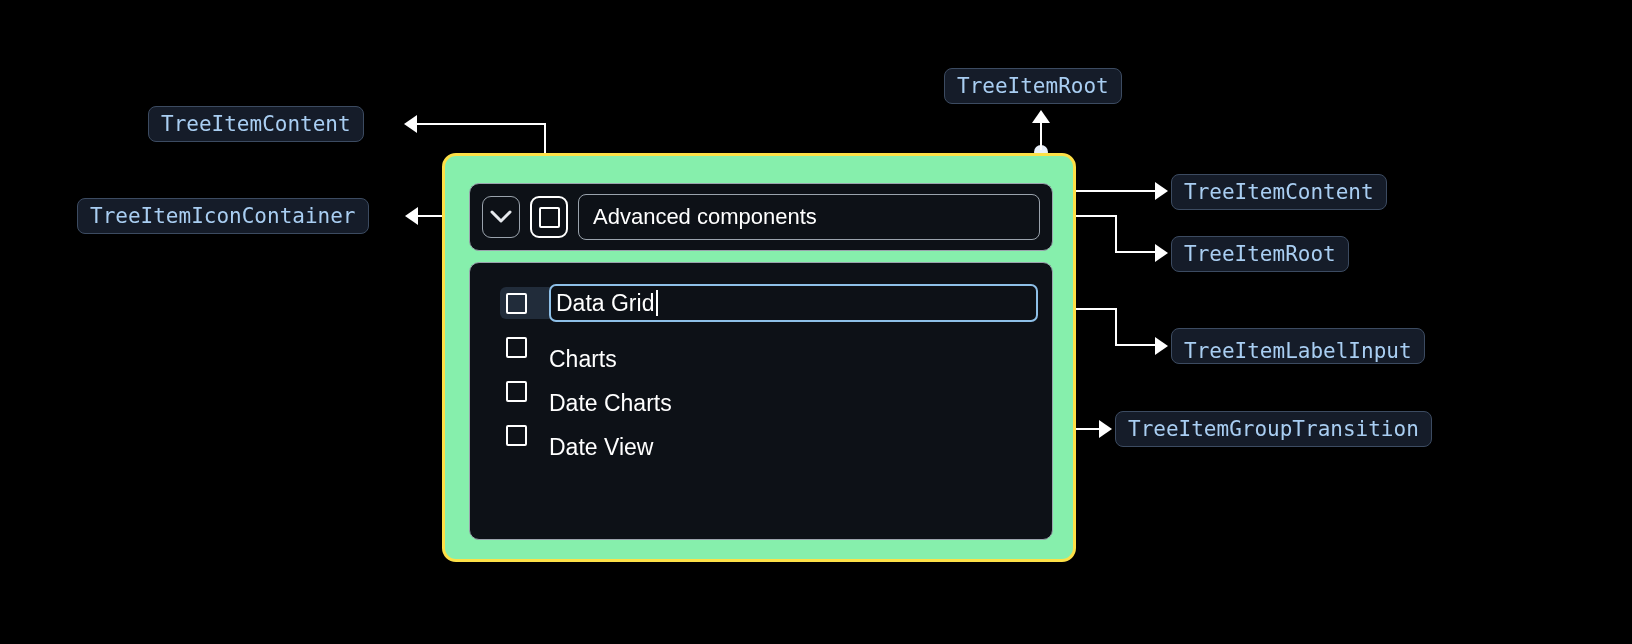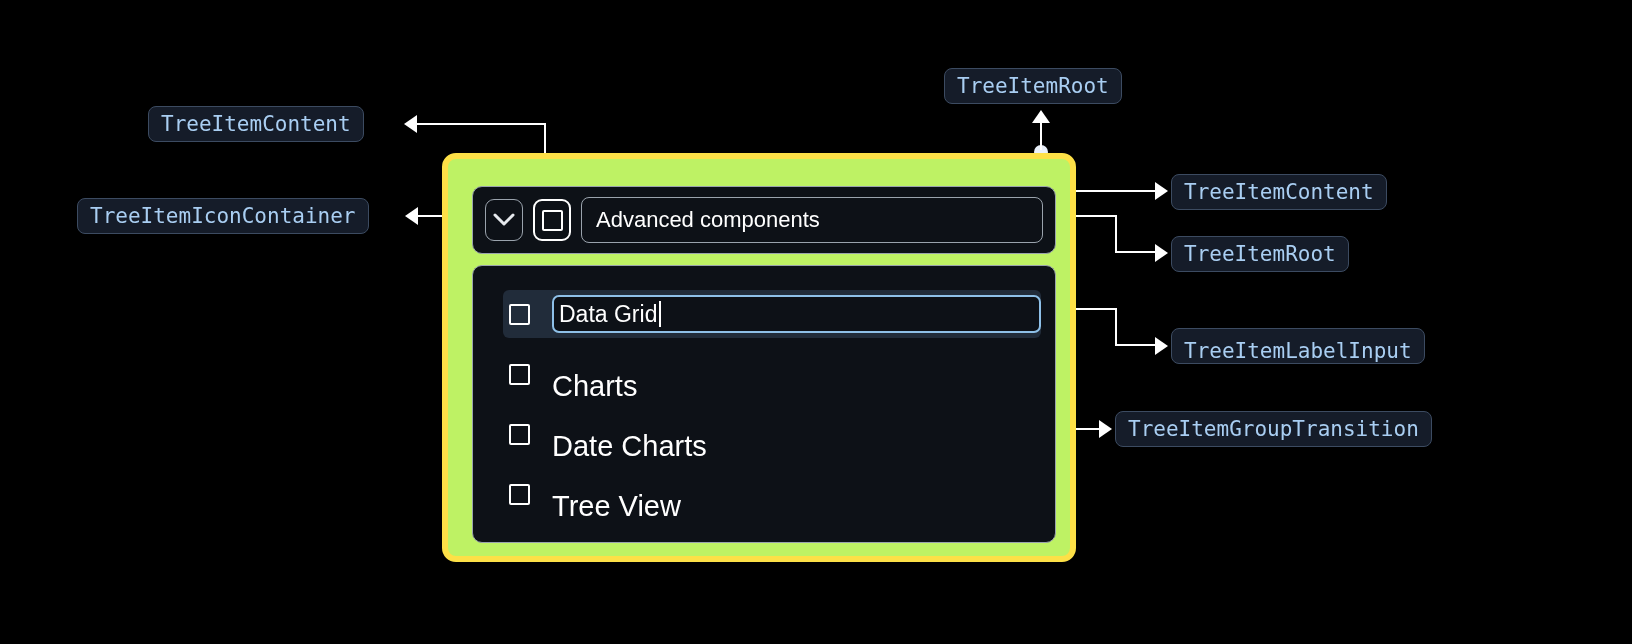--- a/index.html
+++ b/index.html
@@ -47,22 +47,22 @@
   }
   .arrow.up{
     border-left:9px solid transparent;border-right:9px solid transparent;
     border-bottom:13px solid #ffffff;
   }
 
   
   .tree-root{
     position:absolute;left:442px;top:153px;width:634px;height:409px;
     box-sizing:border-box;
-    background:#bef264;
-    border:6px solid #fde047;
+    background:#86efac;
+    border:3px solid #fde047;
     border-radius:14px;
   }
   .tree-content{
     position:absolute;left:24px;top:27px;width:584px;height:68px;
     box-sizing:border-box;
     background:#0d1117;
     border:1px solid #9aa3ad;
     border-radius:10px;
     display:flex;align-items:center;
     padding:0 12px;
@@ -103,35 +103,35 @@
     position:absolute;left:24px;top:106px;width:584px;height:278px;
     box-sizing:border-box;
     background:#0d1117;
     border:1px solid #9aa3ad;
     border-radius:10px;
     padding-top:24px;
   }
 
   .row{
     position:relative;
-    height:48px;
+    height:32px;
     display:flex;align-items:center;
     padding-left:36px;
     gap:22px;
     box-sizing:border-box;
   }
   .row + .row{margin-top:12px;}
   .row.selected{
     background:#212c3a;
     border-radius:6px;
     margin-left:30px;margin-right:14px;
     padding-left:6px;
   }
   .row .cb{flex:0 0 auto;}
-  .row-text{color:#ffffff;font-size:29px;white-space:nowrap;margin-top:24px;}
+  .row-text{color:#ffffff;font-size:23px;white-space:nowrap;margin-top:24px;}
   .label-input{
     flex:1 1 auto;height:38px;margin-right:0;
     box-sizing:border-box;
     background:#0d1117;
     border:2px solid #8ec0e8;
     border-radius:7px;
     display:flex;align-items:center;
     padding:0 5px;
     color:#ffffff;font-size:23px;
     position:relative;
@@ -241,19 +241,19 @@
         <span class="row-text">Charts</span>
       </div>
 
       <div class="row">
         <span class="cb"></span>
         <span class="row-text">Date Charts</span>
       </div>
 
       <div class="row">
         <span class="cb"></span>
-        <span class="row-text">Tree View</span>
+        <span class="row-text">Date View</span>
       </div>
 
     </div>
   </div>
 
 </div>
 
 </body></html>

